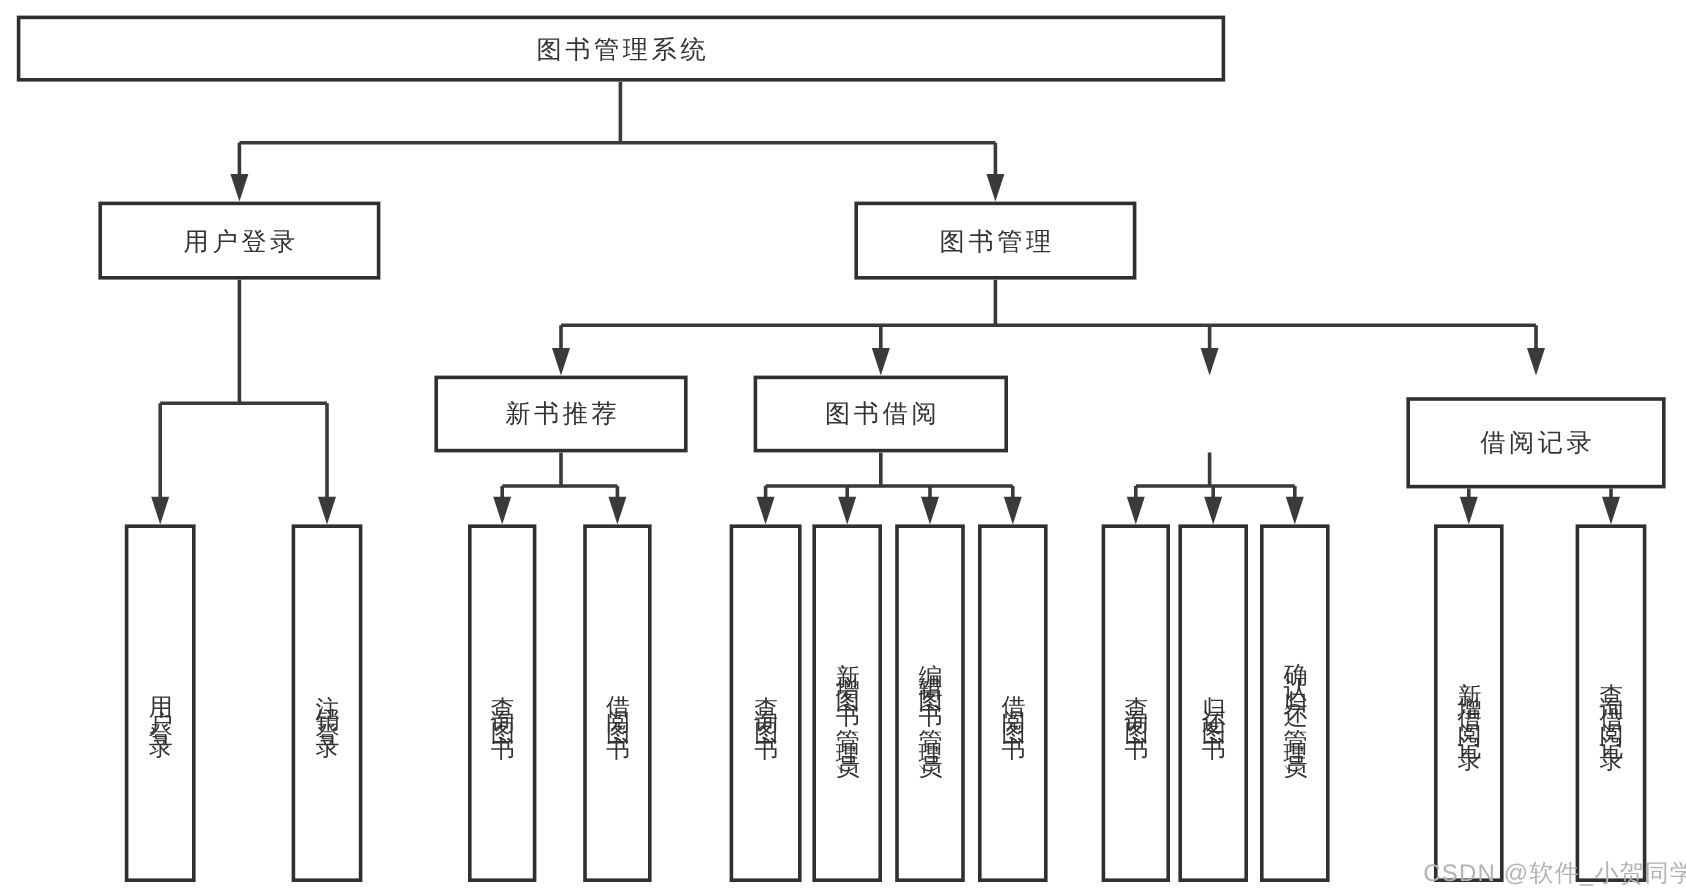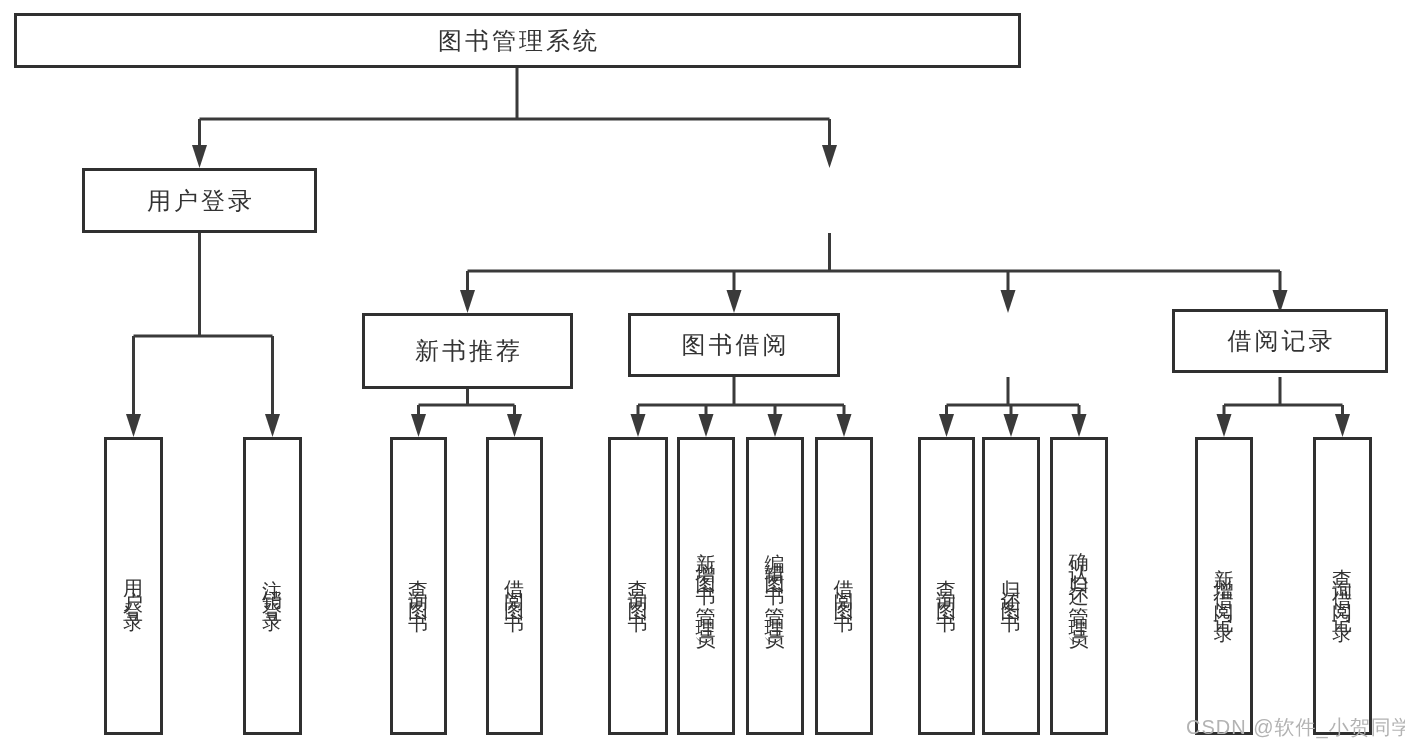--- a/index.html
+++ b/index.html
@@ -22,21 +22,21 @@
     box-sizing: border-box;
     border: 3px solid #303030;
     background: #ffffff;
     color: #333333;
     display: flex;
     align-items: center;
     justify-content: center;
     z-index: 2;
   }
   .h-box {
-    font-size: 24px;
+    font-size: 21px;
     letter-spacing: 3px;
     text-indent: 3px; 
     white-space: nowrap;
   }
   .v-box {
     writing-mode: vertical-rl;
     text-orientation: mixed;
     font-size: 20px;
     letter-spacing: 11px;
     line-height: 1;
@@ -86,24 +86,25 @@
       <polygon points="1003.5,414 1018.5,414 1011,437"></polygon>
       <polygon points="1071.5,414 1086.5,414 1079,437"></polygon>
       <polygon points="1216.5,414 1231.5,414 1224,437"></polygon>
       <polygon points="1335,414 1350,414 1342.5,437"></polygon>
     </g>
   </svg>
 
   <div class="box h-box" style="left:14px; top:13px; width:1007px; height:55px;">图书管理系统</div>
 
   <div class="box h-box" style="left:82px; top:168px; width:235px; height:65px;">用户登录</div>
+  <div class="box h-box" style="left:712px; top:168px; width:235px; height:65px;">图书管理</div>
 
-  <div class="box h-box" style="left:362px; top:313px; width:211px; height:76px;">新书推荐</div>
+  <div class="box h-box" style="left:362px; top:313px; width:211px; height:64px;">新书推荐</div>
   <div class="box h-box" style="left:628px; top:313px; width:212px; height:64px;text-align:right;">图书借阅</div>
-  <div class="box h-box" style="left:1172px; top:309px; width:216px; height:64px;">借阅记录</div>
+  <div class="box h-box" style="left:1172px; top:331px; width:216px; height:76px;">借阅记录</div>
 
   <div class="box v-box" style="left:104px; top:437px; width:59px; height:298px;">用户登录</div>
   <div class="box v-box" style="left:243px; top:437px; width:59px; height:298px;">注销登录</div>
 
   <div class="box v-box" style="left:390px; top:437px; width:57px; height:298px;">查询图书</div>
   <div class="box v-box" style="left:486px; top:437px; width:57px; height:298px;">借阅图书</div>
 
   <div class="box v-box" style="left:608px; top:437px; width:60px; height:298px;">查询图书</div>
   <div class="box v-box" style="left:677px; top:437px; width:58px; height:298px;">新增图书（管理员）</div>
   <div class="box v-box" style="left:746px; top:437px; width:58px; height:298px;">编辑图书（管理员）</div>

